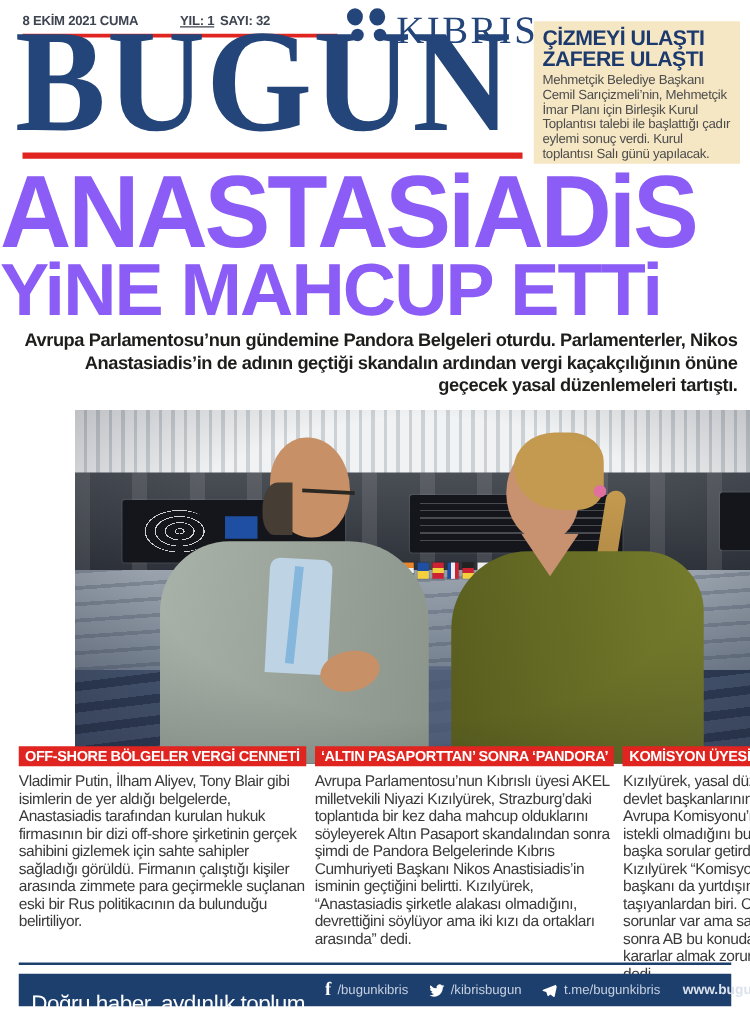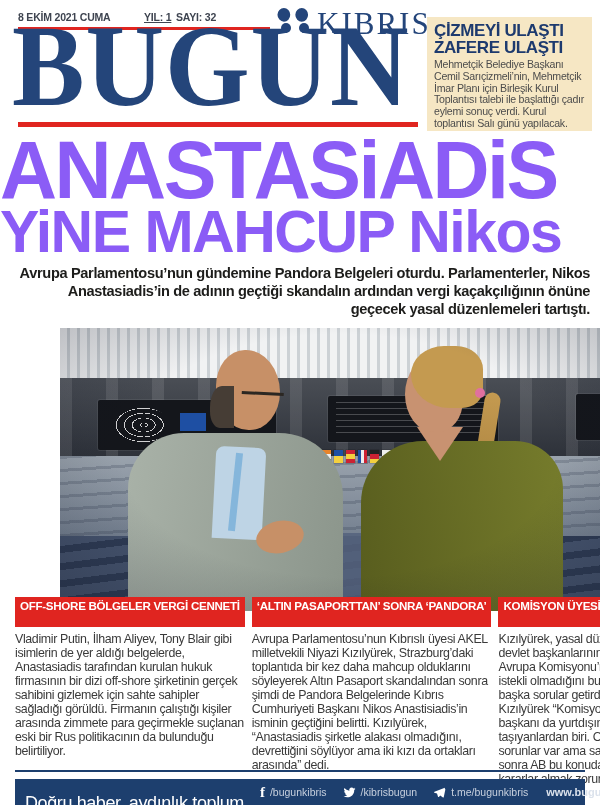--- a/index.html
+++ b/index.html
@@ -74,21 +74,21 @@
   .w-neck{position:absolute;bottom:150px;left:62px;width:46px;height:34px;background:#c89271;clip-path:polygon(0 0,100% 0,50% 100%);}
   .w-head{position:absolute;top:12px;left:50px;width:58px;height:76px;background:#c89271;border-radius:55% 45% 46% 54%;}
   .w-hair{position:absolute;top:2px;left:56px;width:72px;height:62px;background:#c49a50;border-radius:55% 45% 35% 65%;}
   .w-pony{position:absolute;top:48px;left:122px;width:16px;height:112px;background:linear-gradient(#c49a50,#a67e3d);border-radius:10px;transform:rotate(9deg);}
   .w-tie{position:absolute;top:44px;left:120px;width:10px;height:10px;background:#e0709f;border-radius:50%;}
 
   
   .columns{position:absolute;top:597px;left:15px;width:577px;display:flex;gap:7px;}
   .col{flex:1;}
   .col:last-child{flex:1.04;}
-  .colhead{margin:0 0 5px 0;background:#e02520;color:#fff;font-size:11.6px;line-height:18px;height:30px;padding:0 5px;letter-spacing:-.3px;white-space:nowrap;overflow:hidden;font-weight:bold;}
+  .colhead{margin:0 0 5px 0;background:#e02520;color:#fff;font-size:11.6px;line-height:18px;height:16px;padding:0 5px;letter-spacing:-.3px;white-space:nowrap;overflow:hidden;font-weight:bold;}
   .colbody{margin:0;font-size:12.4px;line-height:14px;color:#3a3a3a;letter-spacing:-.35px;}
 
   
   .footer-rule{position:absolute;top:770px;left:15px;width:570px;height:1.5px;background:#1d3f6e;}
   .footbar{position:absolute;top:779px;left:15px;width:570px;height:26px;background:#1d3f6e;display:flex;align-items:center;box-sizing:border-box;padding:0 10px;color:#fff;}
   .slogan{font-weight:normal;font-size:18px;letter-spacing:-.4px;white-space:nowrap;margin-top:23px;}
   .footbar .sep{width:1px;height:14px;background:rgba(255,255,255,.4);margin:0 8px;}
   .social{display:flex;align-items:center;gap:5px;color:#c7d0de;font-size:10.5px;white-space:nowrap;}
   .social svg{width:13px;height:13px;fill:#fff;}
   .fb-f{font-family:"Liberation Serif",serif;font-weight:bold;font-size:15px;color:#fff;line-height:13px;}
@@ -118,21 +118,21 @@
   <aside class="topstory">
     <h3>
       <span>ÇİZMEYİ ULAŞTI</span><br>
       <span>ZAFERE ULAŞTI</span>
     </h3>
     <p>Mehmetçik Belediye Başkanı Cemil Sarıçizmeli’nin, Mehmetçik İmar Planı için Birleşik Kurul Toplantısı talebi ile başlattığı çadır eylemi sonuç verdi. Kurul toplantısı Salı günü yapılacak.</p>
   </aside>
 
   <section class="headline">
     <div class="hl1">ANASTASiADiS</div>
-    <div class="hl2">YiNE MAHCUP Nikos</div>
+    <div class="hl2">YiNE MAHCUP ETTi</div>
   </section>
   <p class="subhead">Avrupa Parlamentosu’nun gündemine Pandora Belgeleri oturdu. Parlamenterler, Nikos Anastasiadis’in de adının geçtiği skandalın ardından vergi kaçakçılığının önüne geçecek yasal düzenlemeleri tartıştı.</p>
 
   <figure class="photo">
     <div class="ph-ceiling"></div>
     <div class="ph-band"></div>
     <div class="ph-screen scr-left">
       <div class="ep-logo"></div>
       <div class="eu-mini"></div>
     </div>

